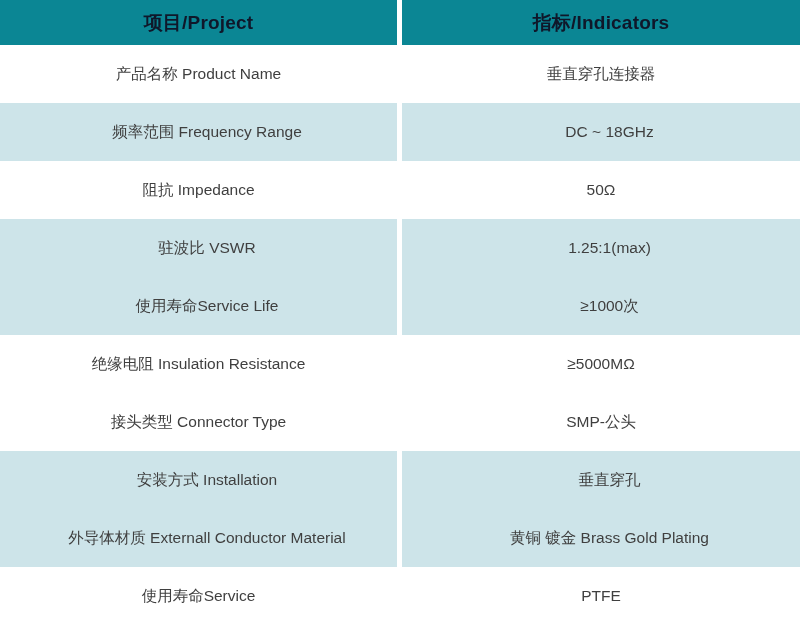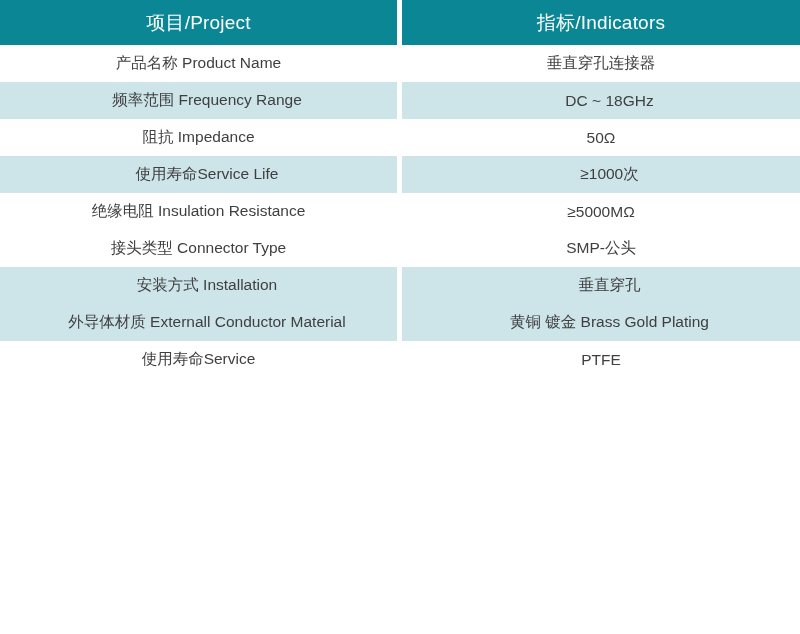--- a/index.html
+++ b/index.html
@@ -23,38 +23,38 @@
   }
 
   .spec-table col.col-project { width: 397px; }
   .spec-table col.col-divider { width: 5px; }
   .spec-table col.col-indicator { width: 398px; }
 
   thead th {
     height: 45px;
     padding: 0;
     margin: 16px;
-    color: #ffffff;
+    color: #0f172a;
     font-size: 19px;
-    font-weight: normal;
+    font-weight: bold;
     text-align: center;
     vertical-align: middle;
     letter-spacing: 0.2px;
     background: #0b8694;
     white-space: nowrap;
   }
 
   thead th.divider-cell,
   tbody td.divider-cell {
     background: #ffffff;
     padding: 0;
   }
 
   tbody td {
-    height: 37px;
+    height: 58px;
     padding: 0 6px;
     margin: 0;
     font-size: 15.5px;
     color: #3f3f3f;
     text-align: center;
     vertical-align: middle;
     white-space: nowrap;
     overflow: hidden;
   }
 
@@ -90,20 +90,25 @@
         <td class="data-cell">频率范围 Frequency Range</td>
         <td class="divider-cell"></td>
         <td class="data-cell">DC ~ 18GHz</td>
       </tr>
       <tr class="row-odd">
         <td class="data-cell">阻抗 Impedance</td>
         <td class="divider-cell"></td>
         <td class="data-cell">50Ω</td>
       </tr>
       <tr class="row-even">
+        <td class="data-cell">驻波比 VSWR</td>
+        <td class="divider-cell"></td>
+        <td class="data-cell">1.25:1(max)</td>
+      </tr>
+      <tr class="row-even">
         <td class="data-cell">使用寿命Service Life</td>
         <td class="divider-cell"></td>
         <td class="data-cell">≥1000次</td>
       </tr>
       <tr class="row-odd">
         <td class="data-cell">绝缘电阻 Insulation Resistance</td>
         <td class="divider-cell"></td>
         <td class="data-cell">≥5000MΩ</td>
       </tr>
       <tr class="row-odd">

